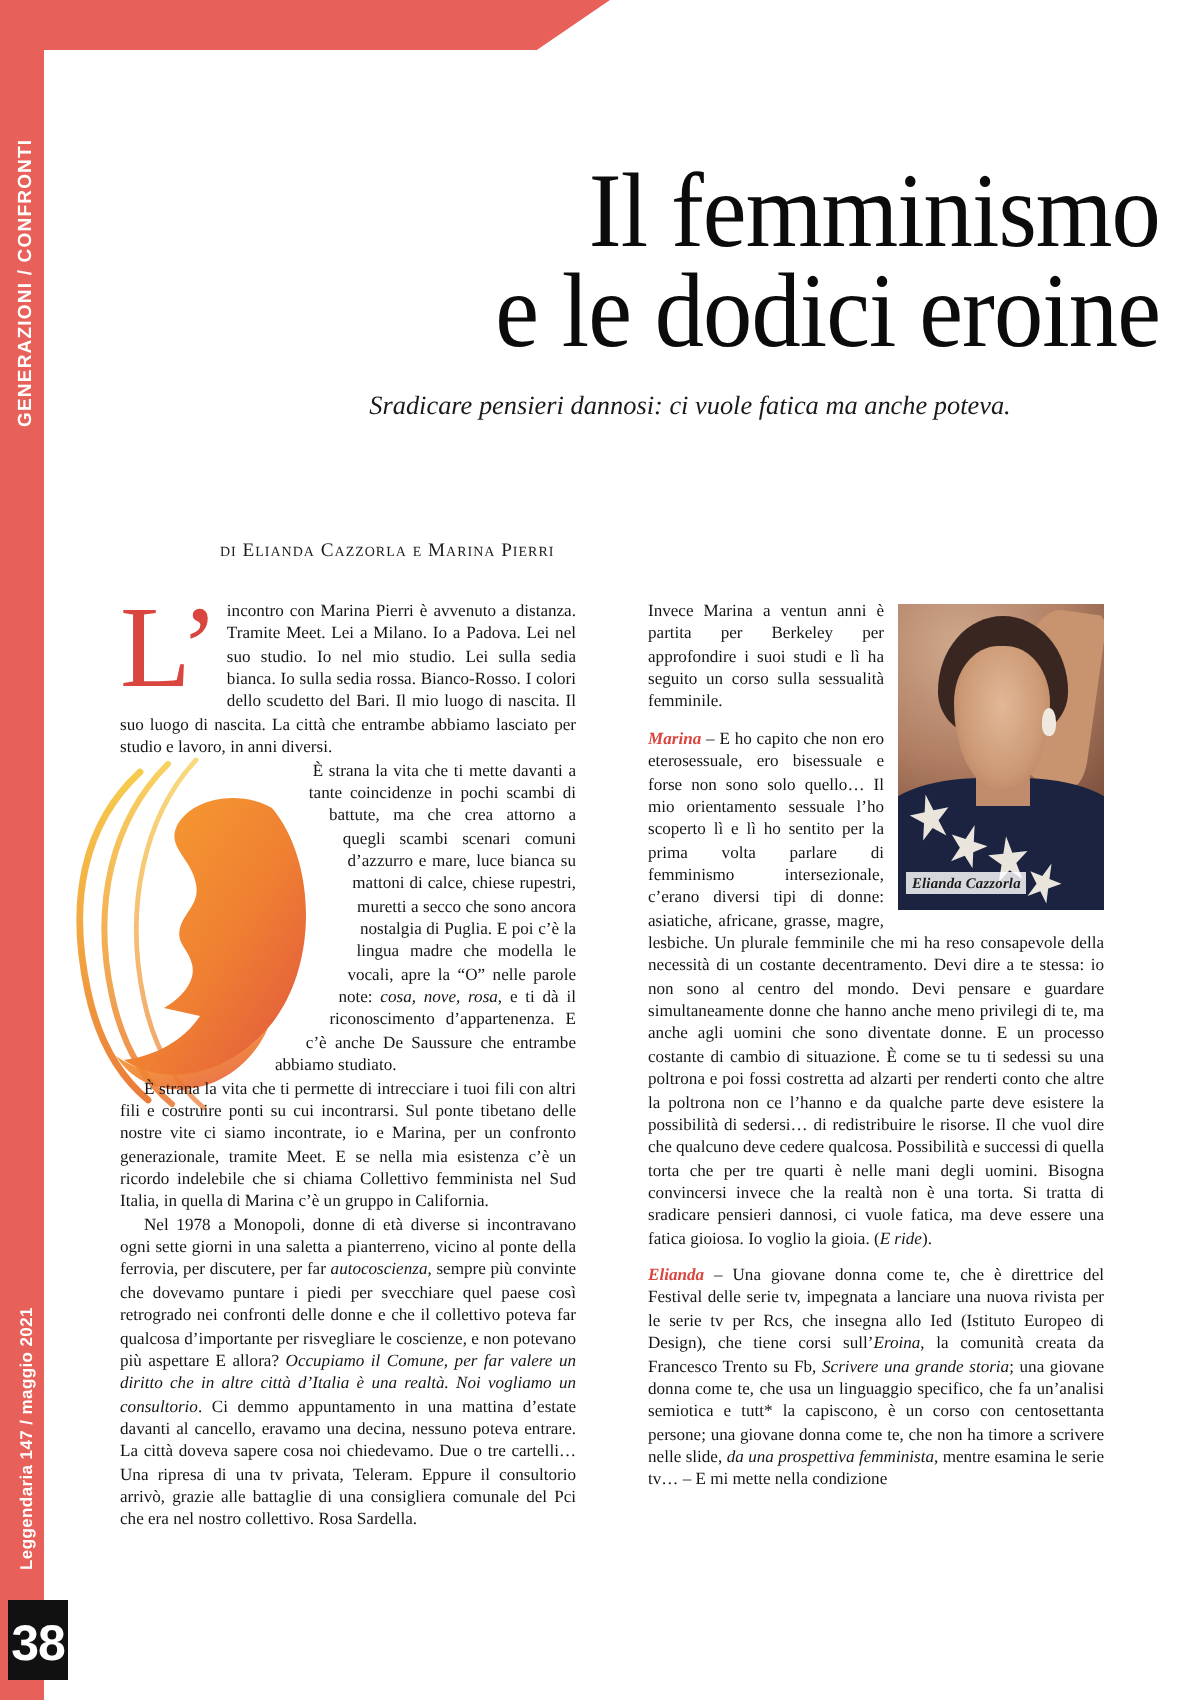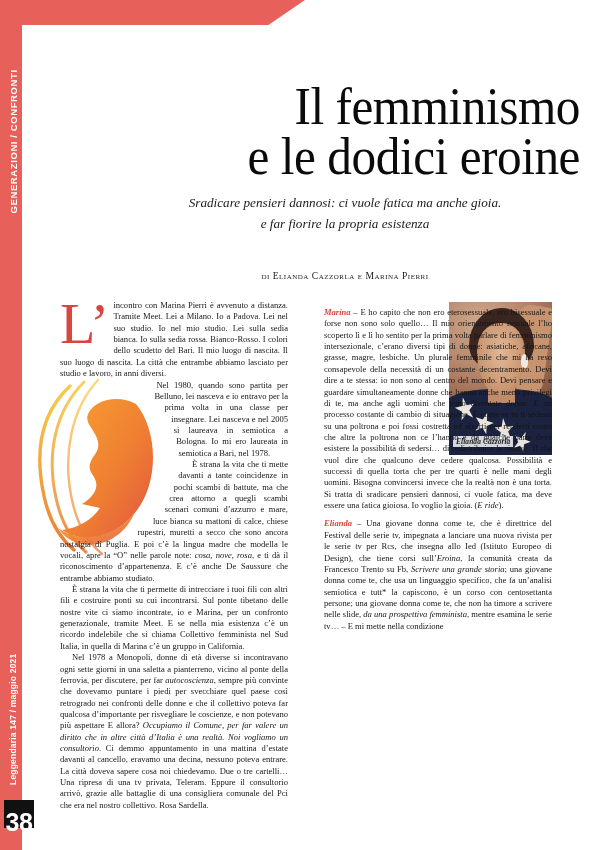--- a/index.html
+++ b/index.html
@@ -79,21 +79,21 @@
     font-size: 8.5px;
     letter-spacing: 0.2px;
     color: #ffffff;
     white-space: nowrap;
   }
   .folio {
     position: absolute;
     left: 4px;
     top: 800px;
     width: 30px;
-    height: 28px;
+    height: 40px;
     background: #111111;
     color: #ffffff;
     font-family: "Liberation Sans", sans-serif;
     font-weight: 700;
     font-size: 25px;
     line-height: 44px;
     text-align: center;
     letter-spacing: -0.5px;
   }
 
@@ -124,21 +124,21 @@
     font-style: italic;
     font-size: 13.2px;
     line-height: 1.62;
     color: #1a1a1a;
   }
   .byline {
     position: absolute;
     left: 110px;
     top: 270px;
     width: 470px;
-    text-align: center;
+    text-align: left;
     font-size: 9.6px;
     font-variant: small-caps;
     letter-spacing: 0.5px;
     color: #1c1c1c;
   }
 
   
   .col {
     position: absolute;
     font-size: 8.55px;
@@ -304,22 +304,21 @@
   <div class="rail-kicker">GENERAZIONI / CONFRONTI</div>
   <div class="rail-issue">Leggendaria 147 / maggio 2021</div>
   <div class="folio" style="background: rgb(17, 17, 17);">38</div>
 
   <h1 class="headline">
     <span>Il femminismo</span>
     <span class="l2">e le dodici eroine</span>
   </h1>
 
   <div class="standfirst">
-    <div>Sradicare pensieri dannosi: ci vuole fatica ma anche gioia.</div>
-    <div>e far fiorire la propria esistenza</div>
+    <div>Sradicare pensieri dannosi: ci vuole fatica ma anche poteva.</div>
   </div>
 
   <div class="byline">di Elianda Cazzorla e Marina Pierri</div>
 
   <svg class="illo" viewBox="0 0 150 200">
     <defs>
       <linearGradient id="gOrange" x1="0" y1="0" x2="1" y2="1">
         <stop offset="0%" stop-color="#f7a030"></stop>
         <stop offset="55%" stop-color="#ef7f32"></stop>
         <stop offset="100%" stop-color="#e0553f"></stop>
@@ -362,34 +361,37 @@
     <div class="star s3"></div>
     <div class="star s4"></div>
   </div>
   <div class="photo-caption">Elianda Cazzorla</div>
 
   <div class="col col-left">
     <p class="noindent">
       <span class="dropcap" style="color: rgb(217, 69, 63);">L’</span><span>incontro con Marina Pierri è avvenuto a distanza. Tramite Meet. Lei a Milano. Io a Padova. Lei nel suo studio. Io nel mio studio. Lei sulla sedia bianca. Io sulla sedia rossa. Bianco-Rosso. I colori dello scudetto del Bari. Il mio luogo di nascita. Il suo luogo di nascita. La città che entrambe abbiamo lasciato per studio e lavoro, in anni diversi.</span>
     </p>
     <p>
-      <span class="ramp"></span><span>Nel 1980, quando sono partita per Belluno, lei nasceva e io entravo per la prima volta in una classe per insegnare. Lei nasceva e nel 2005 si laureava in semiotica a Bologna. Io mi ero laureata in semiotica a Bari, nel 1978.</span>
+      <span class="ramp"></span>
     </p>
     <p>
       <span>È strana la vita che ti mette davanti a tante coincidenze in pochi scambi di battute, ma che crea attorno a quegli scambi scenari comuni d’azzurro e mare, luce bianca su mattoni di calce, chiese rupestri, muretti a secco che sono ancora nostalgia di Puglia. E poi c’è la lingua madre che modella le vocali, apre la “O” nelle parole note: </span><em>cosa, nove, rosa</em><span>, e ti dà il riconoscimento d’appartenenza. E c’è anche De Saussure che entrambe abbiamo studiato.</span>
     </p>
     <p>
       <span>È strana la vita che ti permette di intrecciare i tuoi fili con altri fili e costruire ponti su cui incontrarsi. Sul ponte tibetano delle nostre vite ci siamo incontrate, io e Marina, per un confronto generazionale, tramite Meet. E se nella mia esistenza c’è un ricordo indelebile che si chiama Collettivo femminista nel Sud Italia, in quella di Marina c’è un gruppo in California.</span>
     </p>
     <p>
       <span>Nel 1978 a Monopoli, donne di età diverse si incontravano ogni sette giorni in una saletta a pianterreno, vicino al ponte della ferrovia, per discutere, per far </span><em>autocoscienza</em><span>, sempre più convinte che dovevamo puntare i piedi per svecchiare quel paese così retrogrado nei confronti delle donne e che il collettivo poteva far qualcosa d’importante per risvegliare le coscienze, e non potevano più aspettare E allora? </span><em>Occupiamo il Comune, per far valere un diritto che in altre città d’Italia è una realtà. Noi vogliamo un consultorio</em><span>. Ci demmo appuntamento in una mattina d’estate davanti al cancello, eravamo una decina, nessuno poteva entrare. La città doveva sapere cosa noi chiedevamo. Due o tre cartelli… Una ripresa di una tv privata, Teleram. Eppure il consultorio arrivò, grazie alle battaglie di una consigliera comunale del Pci che era nel nostro collettivo. Rosa Sardella.</span>
     </p>
   </div>
 
   <div class="col col-right">
+    <p class="noindent">
+      <span class="wrap-shape" style="width:104px;height:156px;shape-outside:inset(0);float:right;margin:0 0 3px 6px;"></span><span>Invece Marina a ventun anni è partita per Berkeley per approfondire i suoi studi e lì ha seguito un corso sulla sessualità femminile.</span>
+    </p>
     <p class="noindent gap">
       <span class="speaker" style="color: rgb(217, 69, 63);">Marina</span><span> – E ho capito che non ero eterosessuale, ero bisessuale e forse non sono solo quello… Il mio orientamento sessuale l’ho scoperto lì e lì ho sentito per la prima volta parlare di femminismo intersezionale, c’erano diversi tipi di donne: asiatiche, africane, grasse, magre, lesbiche. Un plurale femminile che mi ha reso consapevole della necessità di un costante decentramento. Devi dire a te stessa: io non sono al centro del mondo. Devi pensare e guardare simultaneamente donne che hanno anche meno privilegi di te, ma anche agli uomini che sono diventate donne. E un processo costante di cambio di situazione. È come se tu ti sedessi su una poltrona e poi fossi costretta ad alzarti per renderti conto che altre la poltrona non ce l’hanno e da qualche parte deve esistere la possibilità di sedersi… di redistribuire le risorse. Il che vuol dire che qualcuno deve cedere qualcosa. Possibilità e successi di quella torta che per tre quarti è nelle mani degli uomini. Bisogna convincersi invece che la realtà non è una torta. Si tratta di sradicare pensieri dannosi, ci vuole fatica, ma deve essere una fatica gioiosa. Io voglio la gioia. (</span><em>E ride</em><span>).</span>
     </p>
     <p class="noindent gap">
       <span class="speaker" style="color: rgb(217, 69, 63);">Elianda</span><span> – Una giovane donna come te, che è direttrice del Festival delle serie tv, impegnata a lanciare una nuova rivista per le serie tv per Rcs, che insegna allo Ied (Istituto Europeo di Design), che tiene corsi sull’</span><em>Eroina</em><span>, la comunità creata da Francesco Trento su Fb, </span><em>Scrivere una grande storia</em><span>; una giovane donna come te, che usa un linguaggio specifico, che fa un’analisi semiotica e tutt* la capiscono, è un corso con centosettanta persone; una giovane donna come te, che non ha timore a scrivere nelle slide, </span><em>da una prospettiva femminista</em><span>, mentre esamina le serie tv… – E mi mette nella condizione</span>
     </p>
   </div>
 
 </div>
 

